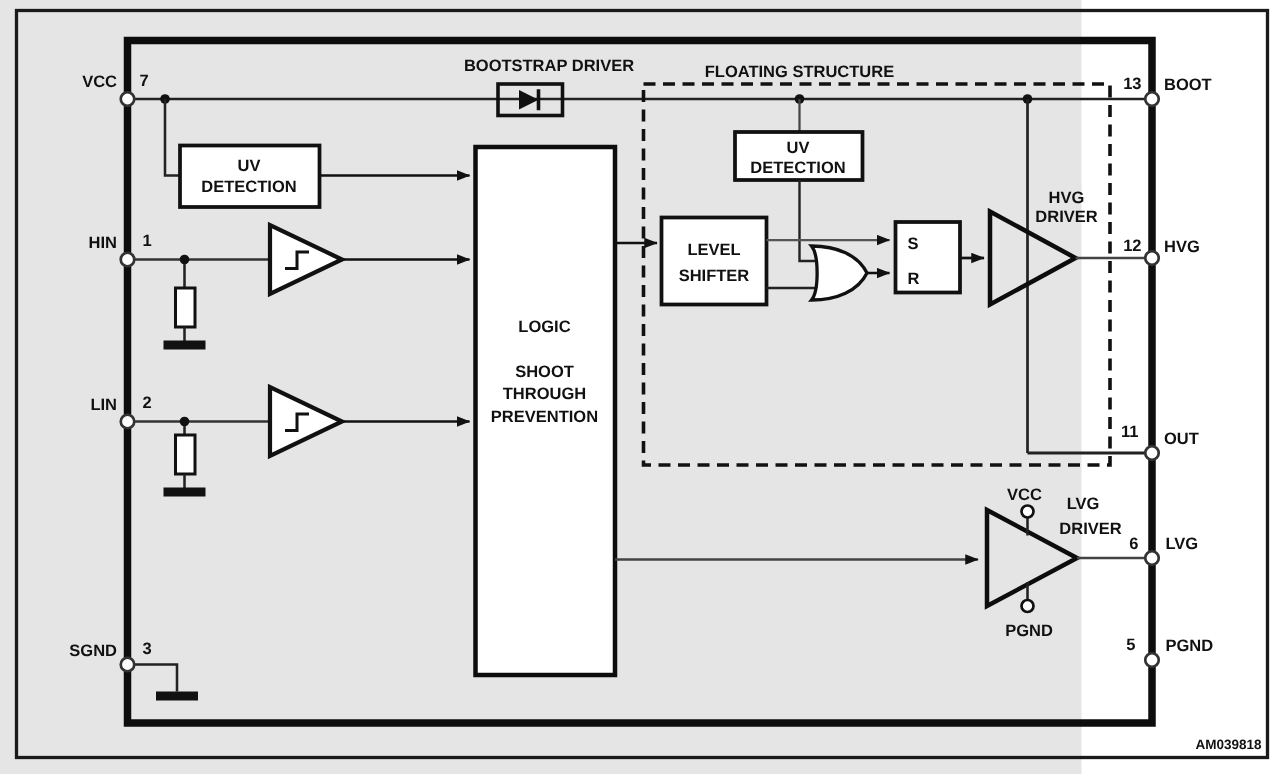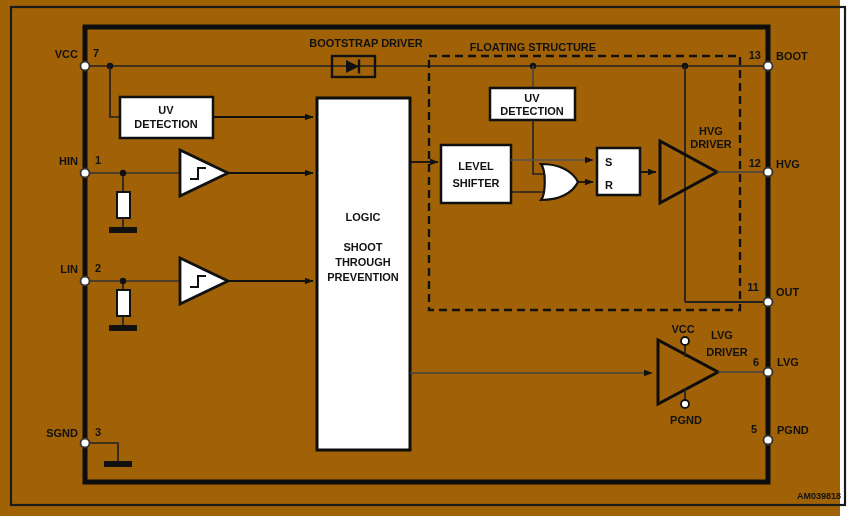--- a/index.html
+++ b/index.html
@@ -1,16 +1,16 @@
 <!DOCTYPE html>
 <html><head>
 <meta charset="utf-8">
 <style>
   html, body { margin: 0; padding: 0; background: #ffffff; }
-  .stage { width: 840px; height: 516px; position: relative; background: #a16207; }
+  .stage { width: 721px; height: 516px; position: relative; background: #e5e5e5; }
   svg { display: block; font-family: "Liberation Sans", sans-serif; }
   text { font-weight: bold; fill: #111111; }
   .blk-label { font-size: 11px; }
   .pin-label { font-size: 11px; }
   .pin-num  { font-size: 11px; }
   .code-label { font-size: 9px; }
 </style>
 </head>
 <body>
 

